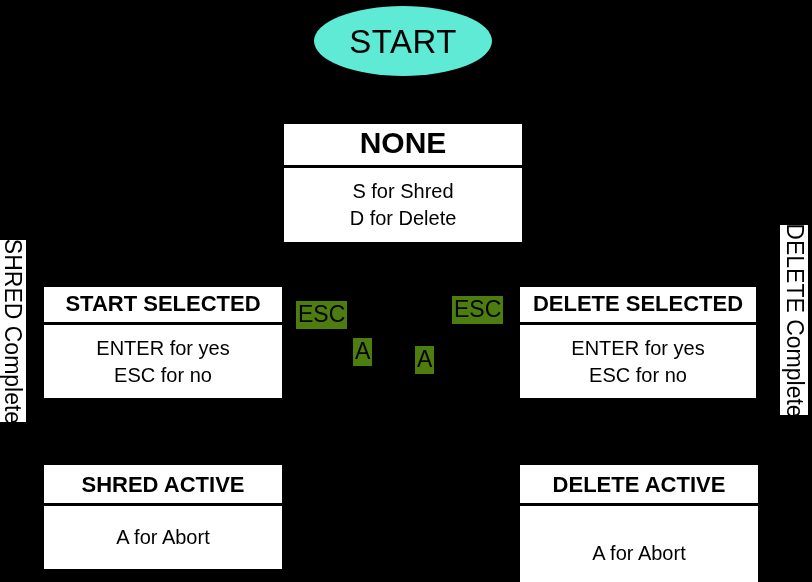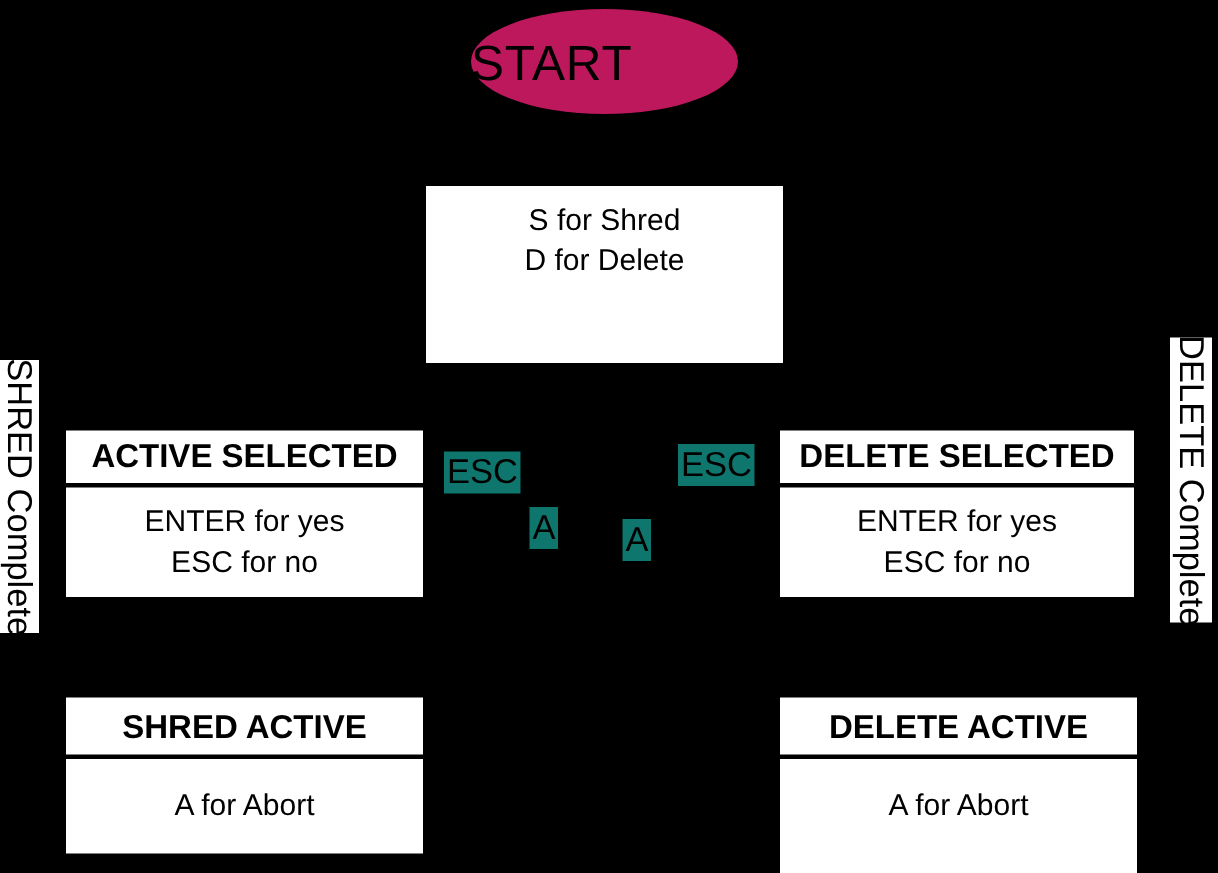--- a/index.html
+++ b/index.html
@@ -16,24 +16,25 @@
     font-family: "Liberation Sans", sans-serif;
   }
 
   
   .start-node {
     position: absolute;
     left: 314px;
     top: 6px;
     width: 178px;
     height: 70px;
-    background: #be185d;
+    background: #5eead4;
     border-radius: 50%;
     display: flex;
     align-items: center;
+    justify-content: center;
   }
   .start-label {
     font-size: 33px;
     color: #000000;
     letter-spacing: 0.5px;
     line-height: 1;
   }
 
   
   .state-box {
@@ -60,32 +61,32 @@
     padding: 10px 6px 4px 6px;
     line-height: 1.35;
     white-space: pre-line;
   }
 
   
   #box-none           { left: 284px; top: 124px; width: 238px; height: 118px; }
   #box-shred-selected { left: 44px;  top: 287px; width: 238px; height: 111px; }
   #box-delete-selected{ left: 520px; top: 287px; width: 236px; height: 111px; }
   #box-shred-active   { left: 44px;  top: 465px; width: 238px; height: 104px; }
-  #box-delete-active  { left: 520px; top: 465px; width: 238px; height: 117px; }
+  #box-delete-active  { left: 520px; top: 465px; width: 238px; height: 117px; gap: 16px; }
 
   #box-none .state-title          { font-size: 30px; padding-top: 3px; }
   #box-shred-active .state-title,
   #box-delete-active .state-title { padding-top: 8px; }
   #box-shred-active .state-body,
   #box-delete-active .state-body  { padding-top: 18px; }
 
   
   .edge-label {
     position: absolute;
-    background: #0f766e;
+    background: #4d7c0f;
     color: #000000;
     font-size: 23px;
     line-height: 1;
     padding: 2px 2px 3px 2px;
     white-space: nowrap;
   }
   #label-esc-left   { left: 296px; top: 301px; }
   #label-esc-right  { left: 452px; top: 296px; }
   #label-a-left     { left: 353px; top: 338px; }
   #label-a-right    { left: 415px; top: 346px; }
@@ -112,26 +113,27 @@
 </head>
 <body>
 
 <div id="canvas">
 
   <div class="start-node">
     <div class="start-label">START</div>
   </div>
 
   <div class="state-box" id="box-none">
+    <div class="state-title">NONE</div>
     <div class="state-body">S for Shred
 D for Delete</div>
   </div>
 
   <div class="state-box" id="box-shred-selected">
-    <div class="state-title">ACTIVE SELECTED</div>
+    <div class="state-title">START SELECTED</div>
     <div class="state-body">ENTER for yes
 ESC for no</div>
   </div>
 
   <div class="state-box" id="box-delete-selected">
     <div class="state-title">DELETE SELECTED</div>
     <div class="state-body">ENTER for yes
 ESC for no</div>
   </div>
 

